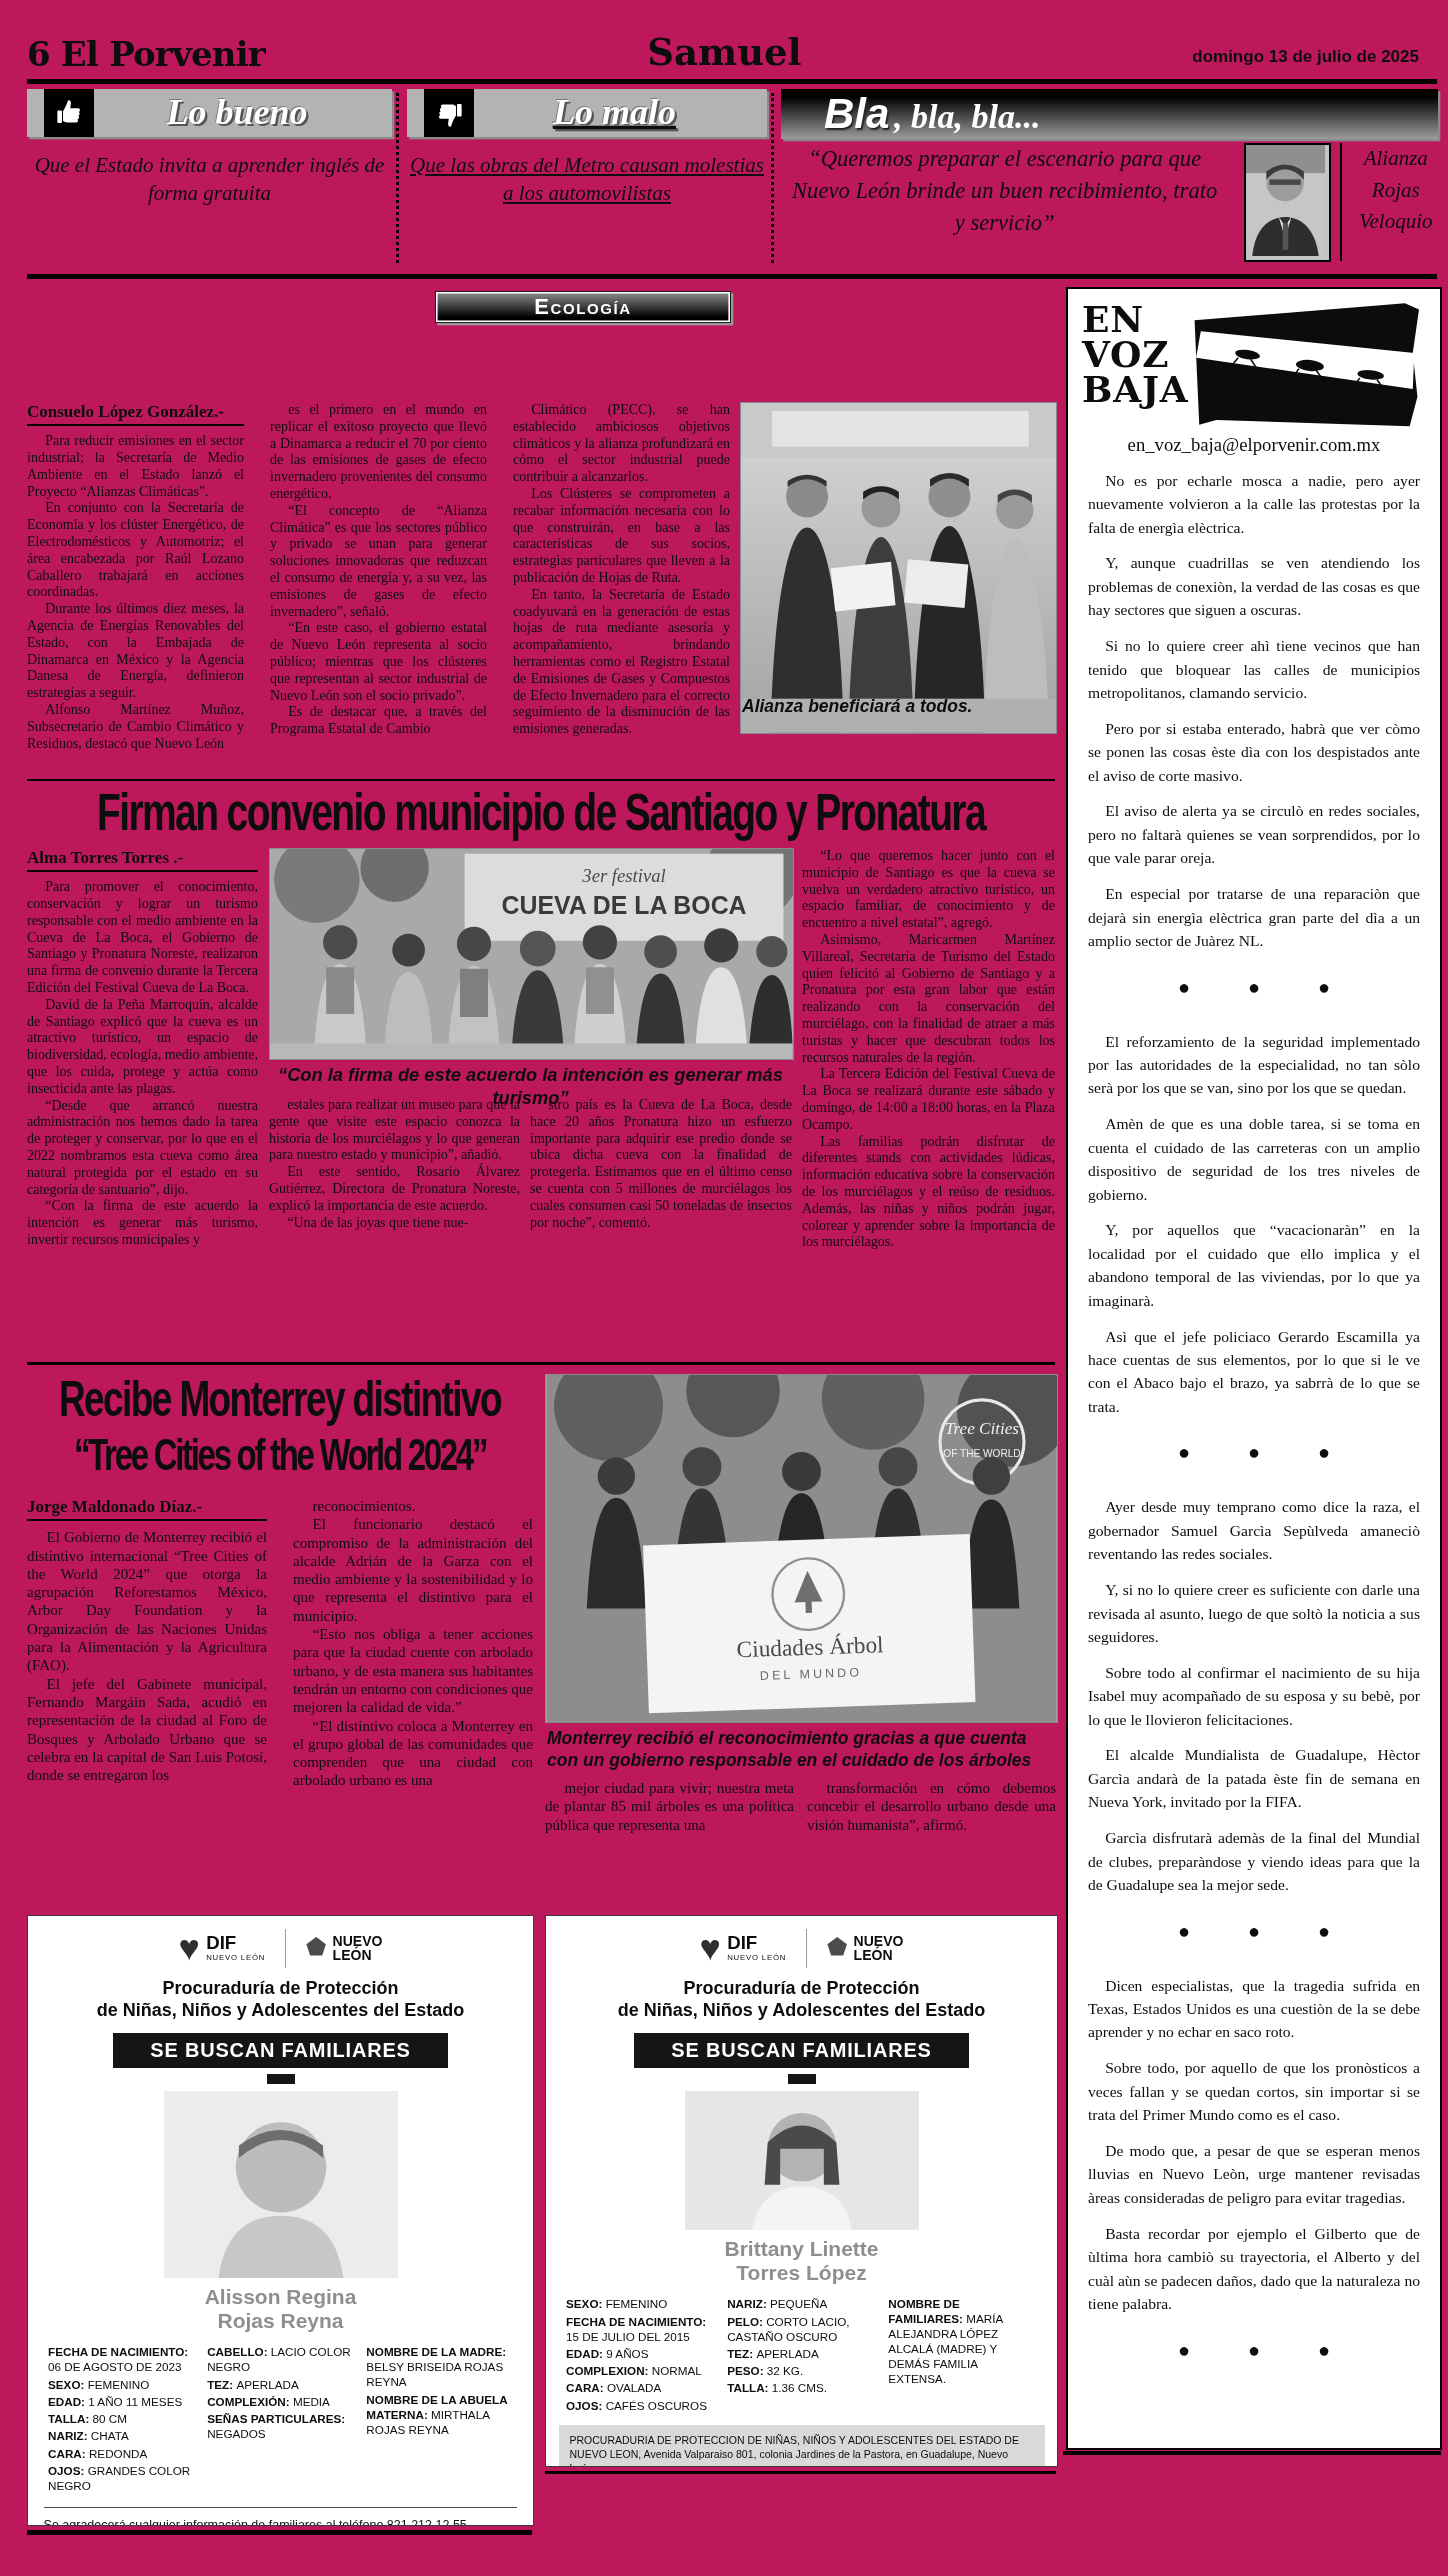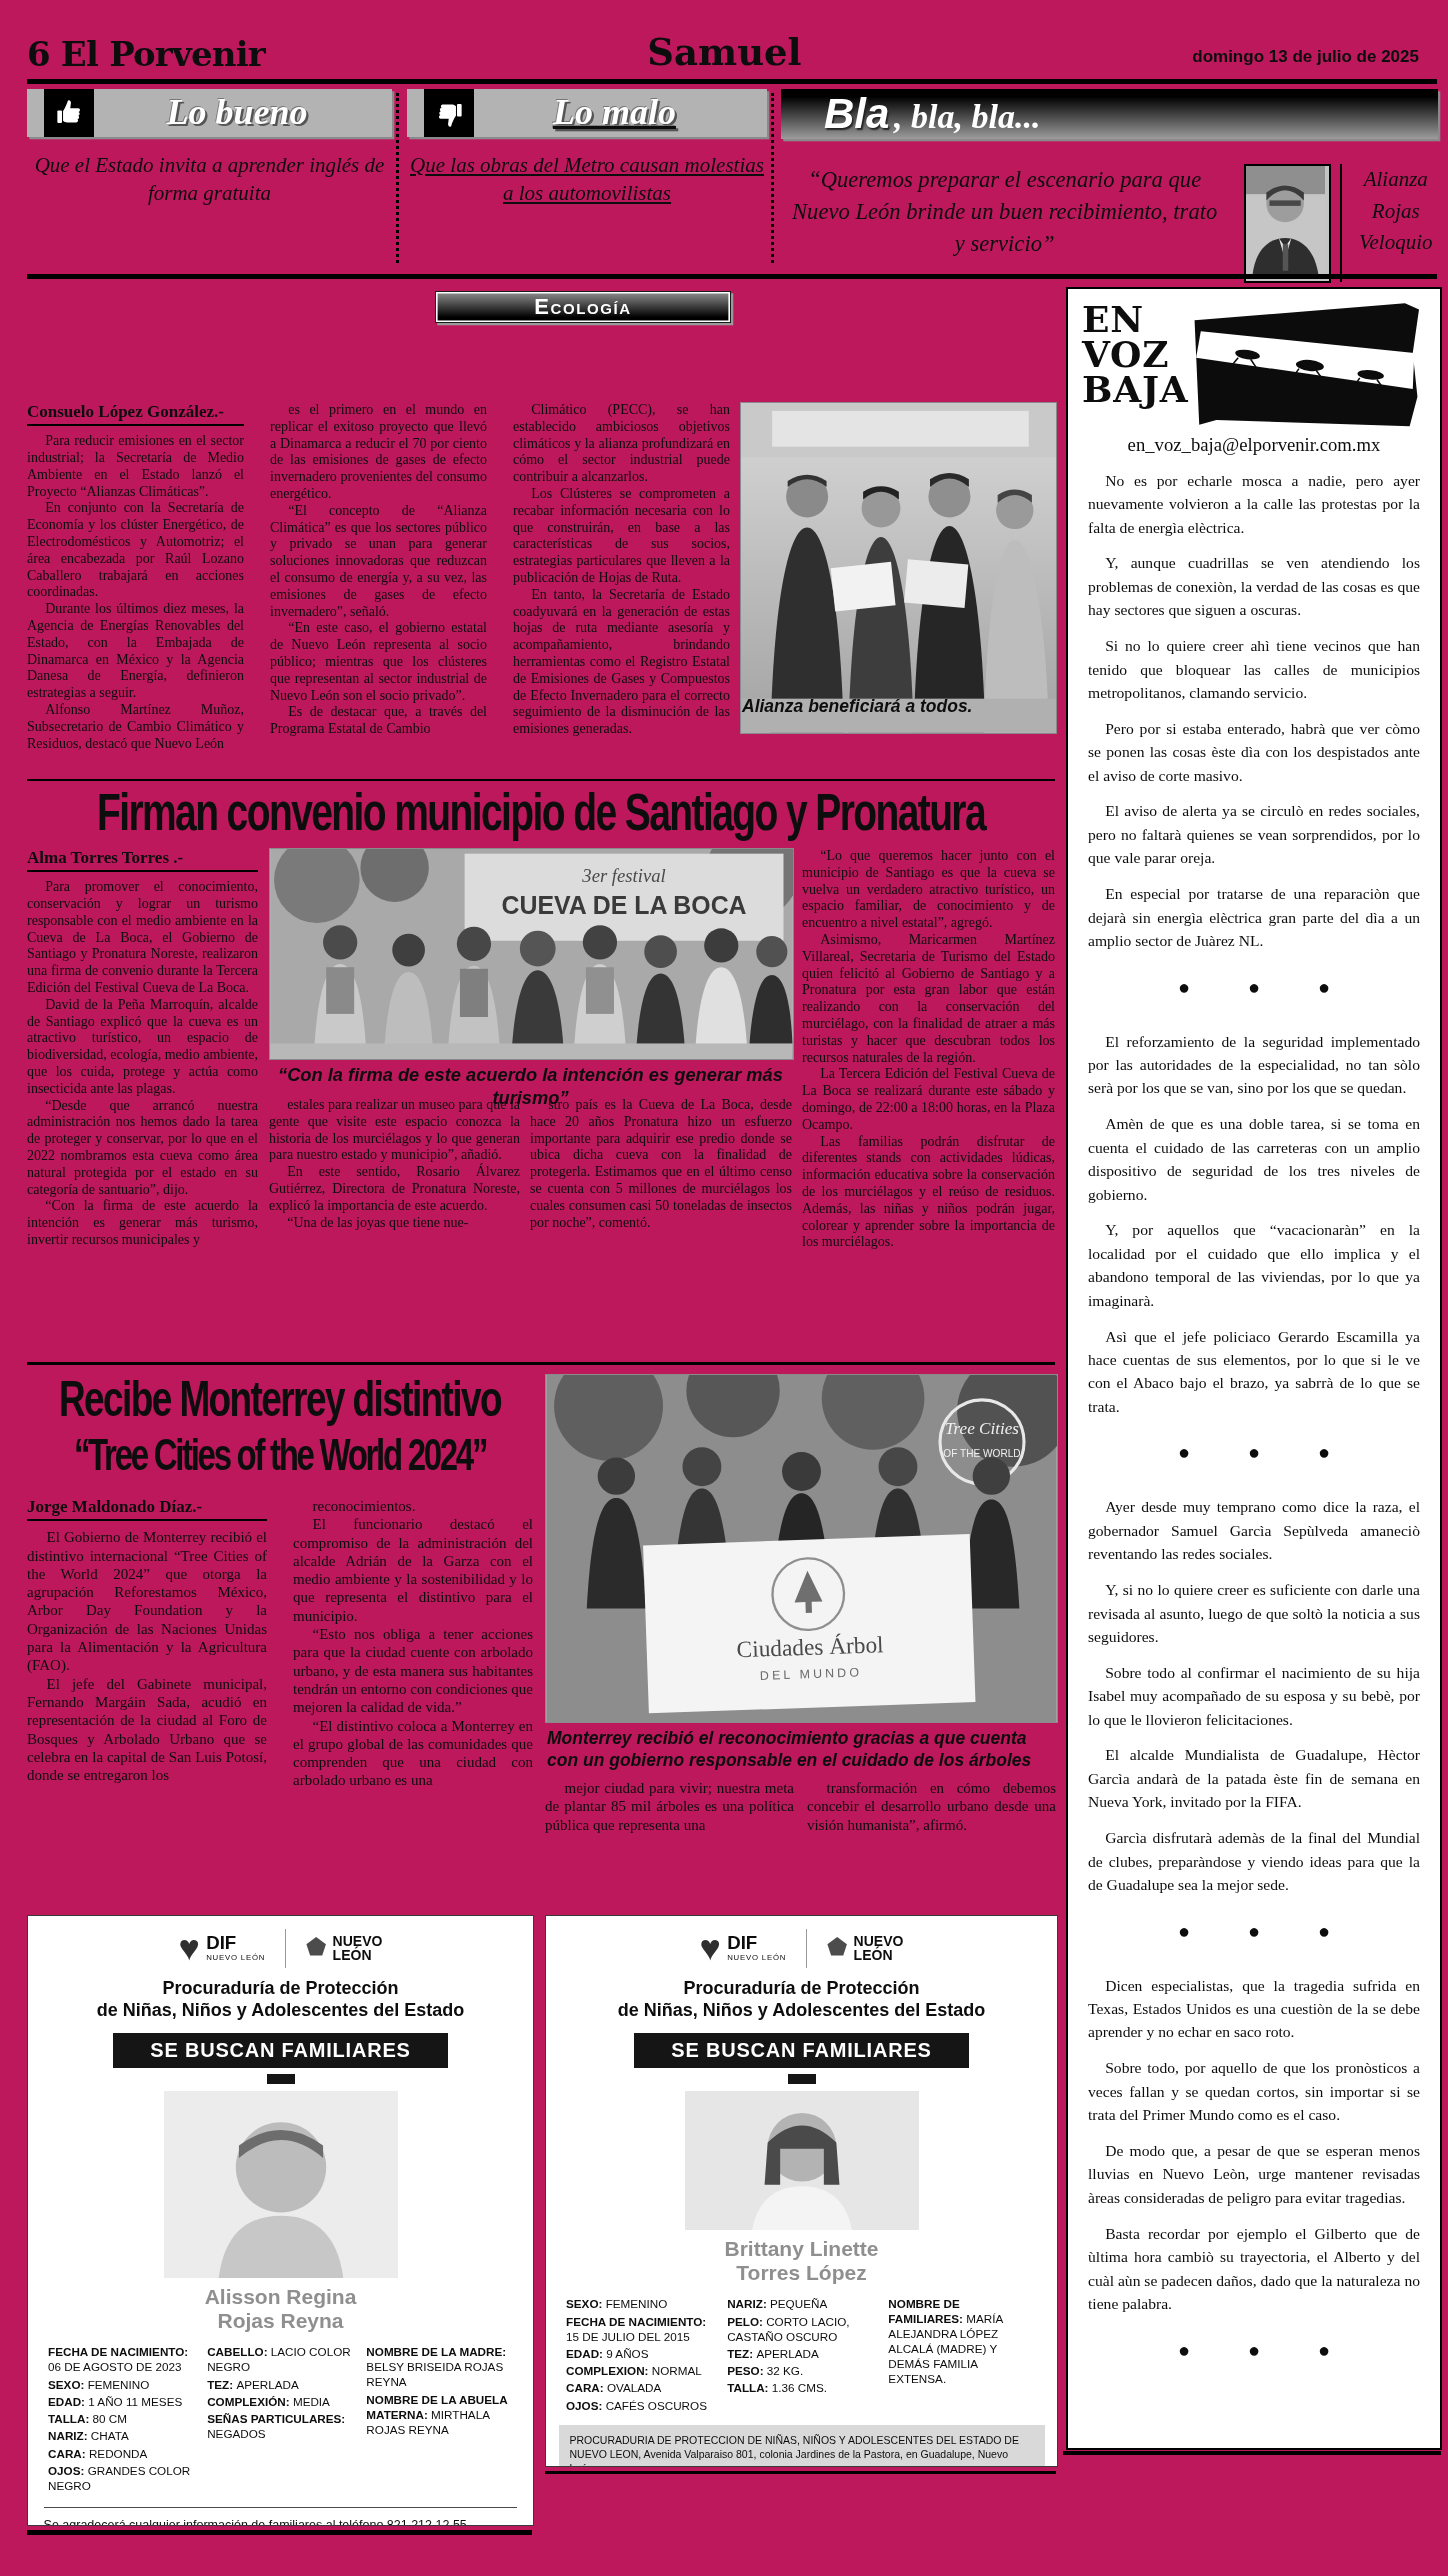--- a/index.html
+++ b/index.html
@@ -17,21 +17,21 @@
   
   .graybar{position:relative;height:48px;background:#b3b3b3;box-shadow:2.3px 2.3px 0 #8a8a8a;}
   .iconbox{position:absolute;left:17px;top:0;width:50px;height:48px;background:#000;display:flex;align-items:center;justify-content:center;}
   .strip-title{font-style:italic;font-weight:bold;font-size:36px;color:#fff;text-align:center;line-height:47px;
                padding-left:55px;font-family:"Liberation Serif",serif;text-shadow:2.3px 2.3px 0 #555,-0.8px -0.8px 0 #777;}
   .strip-text{margin-top:14px;font-style:italic;font-size:21px;text-align:center;line-height:1.35;}
   .dotsep{width:0;border-left:3.9px dotted #000;}
   .blabar{height:50px;background:linear-gradient(180deg,#000 15%,#9c9c9c 100%);color:#fff;display:flex;align-items:baseline;padding-left:43px;box-shadow:2.3px 2.3px 0 #8a8a8a;}
   .bla-big{font-family:"Liberation Sans",sans-serif;font-weight:bold;font-style:italic;font-size:42px;line-height:50px;text-shadow:1.6px 1.6px 1.6px #222;}
   .bla-rest{font-style:italic;font-weight:bold;font-size:34px;line-height:45px;margin-left:4.7px;font-family:"Liberation Serif",serif;}
-  .bla-row{display:flex;margin-top:25px;align-items:flex-start;}
+  .bla-row{display:flex;margin-top:4px;align-items:flex-start;}
   .bla-quote{width:475px;font-style:italic;font-size:22.6px;text-align:center;line-height:1.42;margin-left:7.8px;}
   .bla-photo{width:83px;height:115px;margin-left:23.4px;border:2.3px solid #000;background:#c4c4c4;flex:0 0 auto;}
   .bla-vline{width:2.3px;height:118px;background:#000;margin-left:9.3px;flex:0 0 auto;}
   .bla-name{margin-left:11px;width:93px;font-style:italic;font-size:21px;text-align:center;line-height:1.5;}
 
   
   .kicker{background:linear-gradient(180deg,#8f8f8f,#000 85%);color:#fff;text-align:center;
           font-family:"Liberation Sans",sans-serif;font-weight:bold;font-size:22px;font-variant:small-caps;
           letter-spacing:1.6px;line-height:30px;border:1.6px solid #1a1a1a;box-shadow:inset 0 0 0 1.6px #fff,2.3px 2.3px 0 #9a9a9a;}
   .headline{text-align:center;white-space:nowrap;overflow:visible;}
@@ -273,21 +273,21 @@
       <p>estales para realizar un museo para que la gente que visite este espacio conozca la historia de los murciélagos y lo que generan para nuestro estado y municipio”, añadió.</p>
       <p>En este sentido, Rosario Álvarez Gutiérrez, Directora de Pronatura Noreste, explicó la importancia de este acuerdo.</p>
       <p>“Una de las joyas que tiene nue-</p>
     </div>
   <div class="abs ptxt fs18" style="left:530px;top:1097px;width:262px;height:260px;overflow:hidden;">
       <p>stro país es la Cueva de La Boca, desde hace 20 años Pronatura hizo un esfuerzo importante para adquirir ese predio donde se ubica dicha cueva con la finalidad de protegerla. Estimamos que en el último censo se cuenta con 5 millones de murciélagos los cuales consumen casi 50 toneladas de insectos por noche”, comentó.</p>
     </div>
   <div class="abs ptxt fs18" style="left:802px;top:848px;width:253px;height:511px;overflow:hidden;">
       <p>“Lo que queremos hacer junto con el municipio de Santiago es que la cueva se vuelva un verdadero atractivo turístico, un espacio familiar, de conocimiento y de encuentro a nivel estatal”, agregó.</p>
       <p>Asimismo, Maricarmen Martínez Villareal, Secretaria de Turismo del Estado quien felicitó al Gobierno de Santiago y a Pronatura por esta gran labor que están realizando con la conservación del murciélago, con la finalidad de atraer a más turistas y hacer que descubran todos los recursos naturales de la región.</p>
-      <p>La Tercera Edición del Festival Cueva de La Boca se realizará durante este sábado y domingo, de 22:00 a 18:00 horas, en la Plaza Ocampo.</p>
+      <p>La Tercera Edición del Festival Cueva de La Boca se realizará durante este sábado y domingo, de 14:00 a 18:00 horas, en la Plaza Ocampo.</p>
       <p>Las familias podrán disfrutar de diferentes stands con actividades lúdicas, información educativa sobre la conservación de los murciélagos y el reúso de residuos. Además, las niñas y niños podrán jugar, colorear y aprender sobre la importancia de los murciélagos.</p>
     </div>
 
   <div class="abs rule" style="left:27px;top:1362px;width:1028px;height:3.1px;"></div>
 
   <div class="abs headline" style="left:27px;top:1374px;width:506px;height:117px;">
     <div style="height:58px;"><span class="hl h3a">Recibe Monterrey distintivo</span></div>
     <div style="height:58px;"><span class="hl h3b">“Tree Cities of the World 2024”</span></div>
   </div>
 

